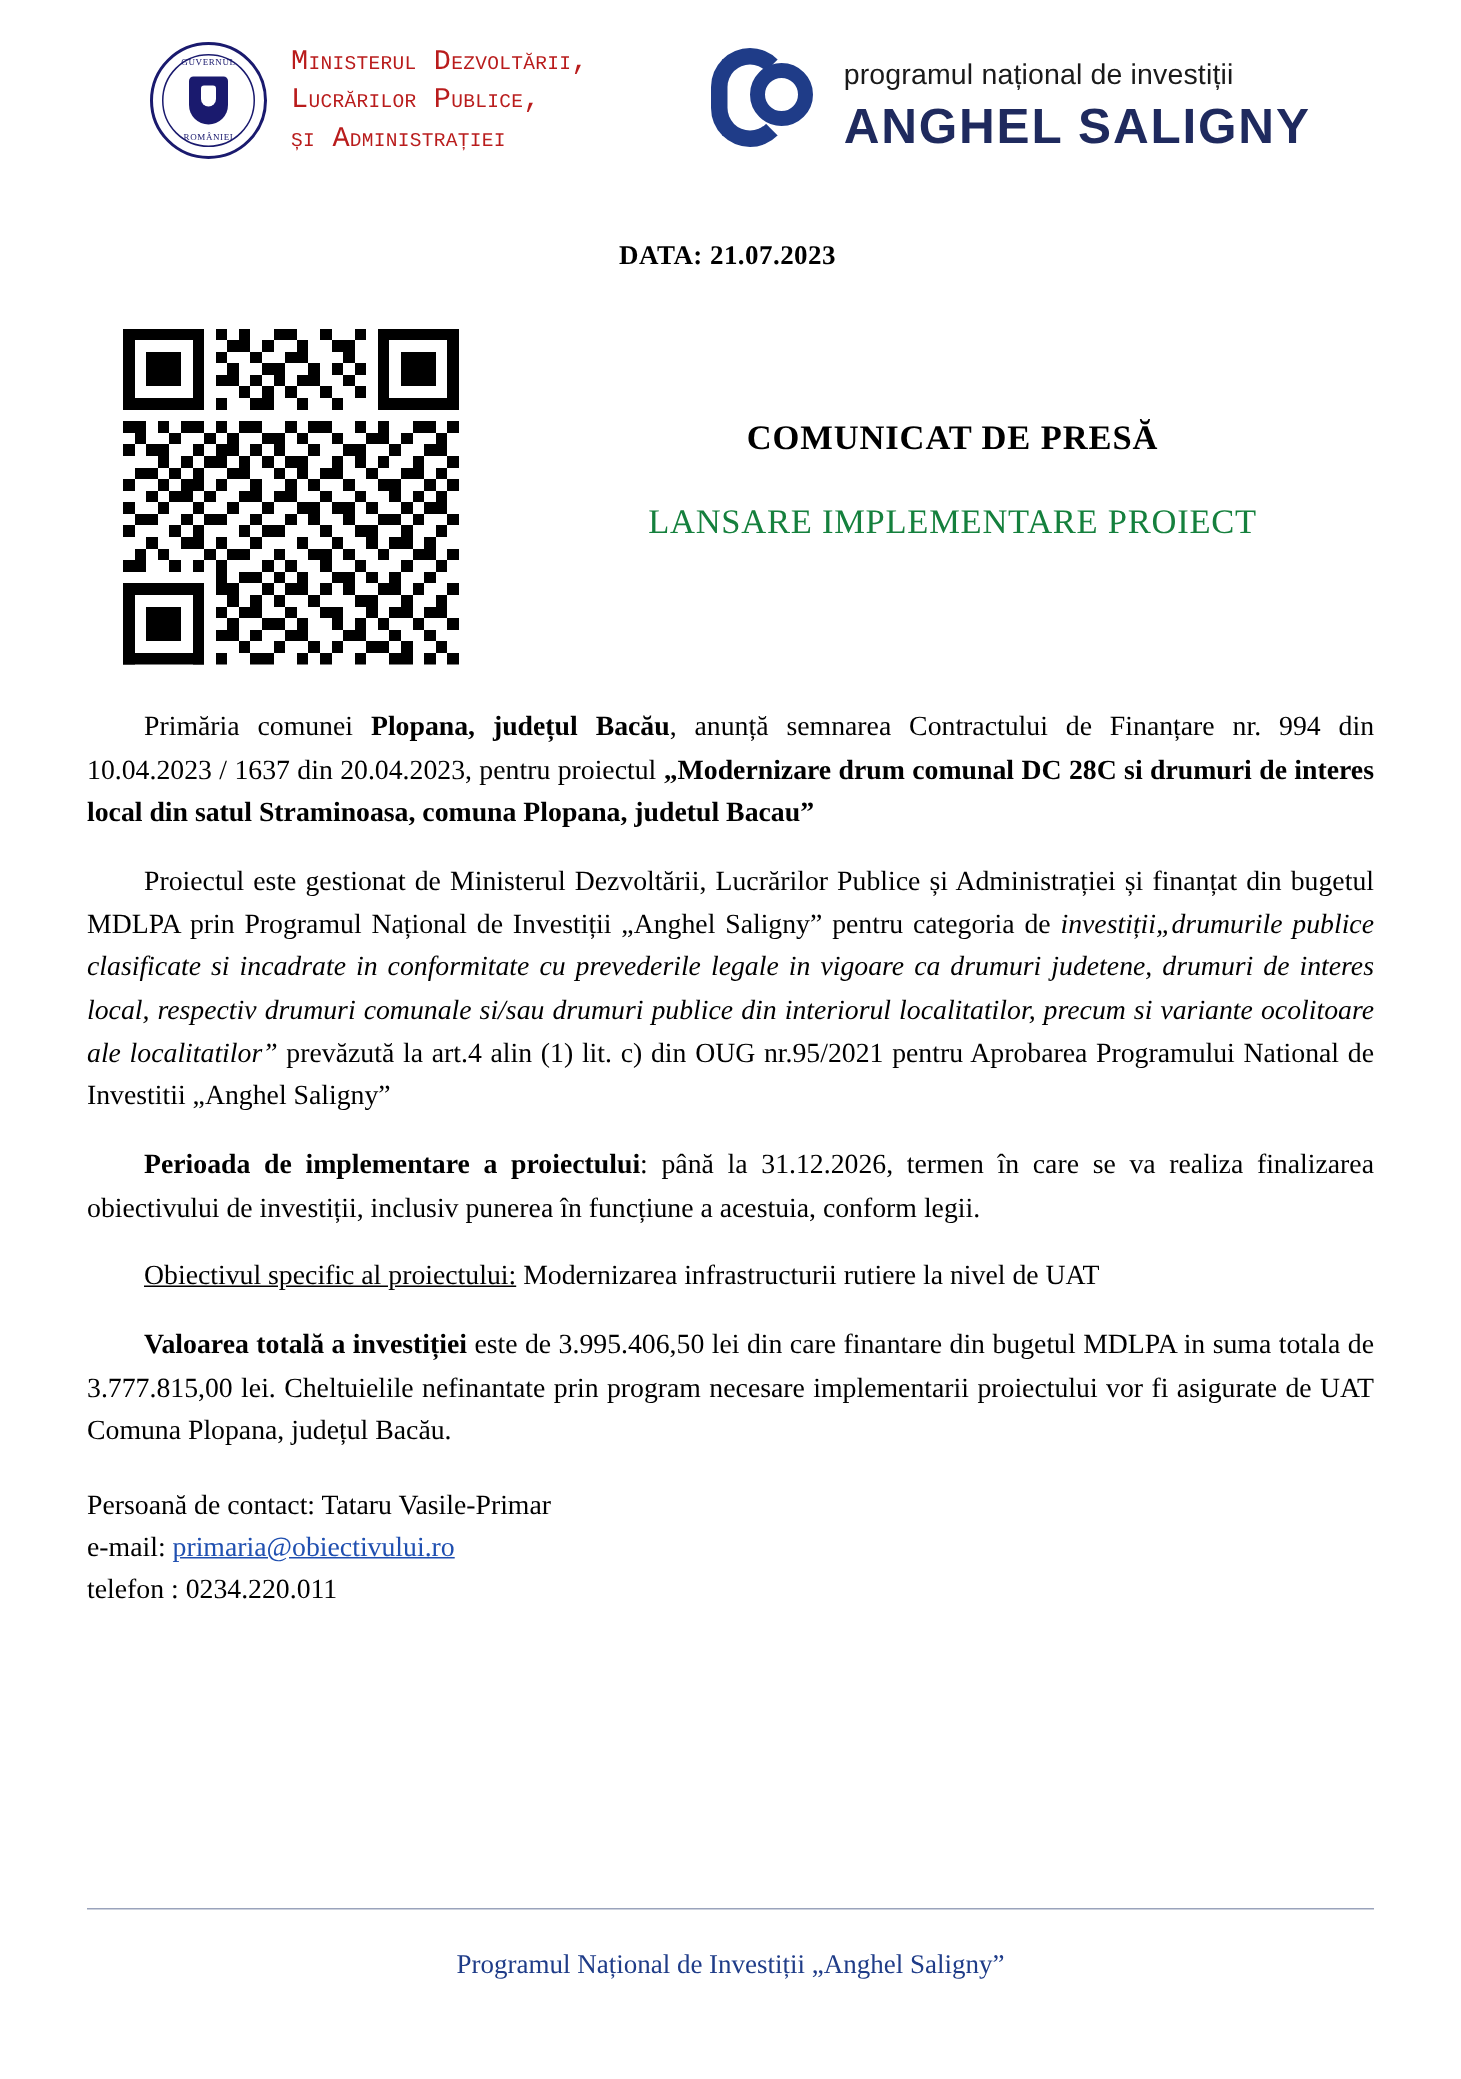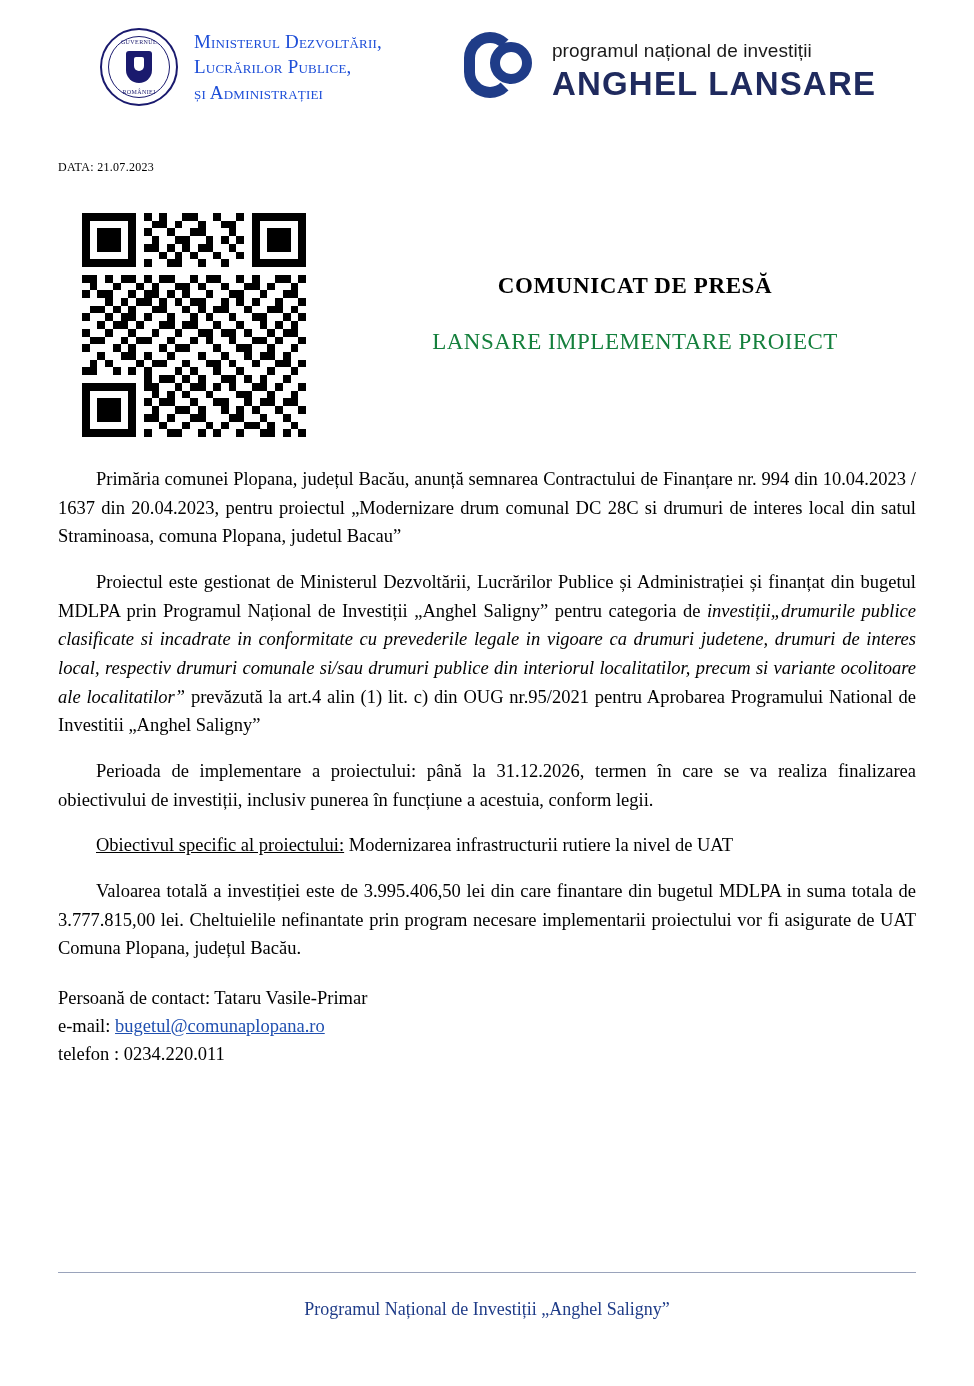--- a/index.html
+++ b/index.html
@@ -81,22 +81,22 @@
     font-size: 6px;
     letter-spacing: .4px;
     color: #1a1a6e;
     font-family: "Liberation Serif", serif;
   }
   .gov-seal .topword { top: 9px; }
   .gov-seal .botword { bottom: 9px; }
 
   .ministry-name {
     margin-left: 16px;
-    font-family: Liberation Serif, serif;
-    color: #1d4ed8;
+    font-family: Liberation Mono, monospace;
+    color: #b91c1c;
     font-size: 19px;
     line-height: 1.32;
     letter-spacing: .2px;
     font-variant: small-caps;
     white-space: pre-line;
   }
 
   .as-block {
     display: flex;
     align-items: flex-end;
@@ -154,23 +154,23 @@
     font-family: "Liberation Sans", sans-serif;
     font-weight: bold;
     font-size: 33px;
     color: #1f2a5e;
     letter-spacing: 1.2px;
     line-height: 1.1;
     margin-top: 4px;
   }
 
   .date-line {
-    text-align: left;
-    font-weight: normal;
-    font-size: 12px;
+    text-align: center;
+    font-weight: bold;
+    font-size: 18px;
     margin-top: 32px;
     letter-spacing: .3px;
     padding-right: 4px;
   }
 
   
   .mid {
     display: flex;
     margin-top: 38px;
     align-items: flex-start;
@@ -207,21 +207,21 @@
   .body-text {
     margin-top: 28px;
     font-size: 18.5px;
     line-height: 1.55;
     text-align: justify;
   }
   .body-text p {
     margin: 0 0 17px 0;
     text-indent: 38px;
   }
-  b { font-weight: normal; }
+  b { font-weight: bold; }
   i { font-style: italic; }
   u { text-decoration: underline; }
 
   
   .contact-row {
     display: flex;
     justify-content: space-between;
     margin-top: 22px;
     font-size: 18.5px;
     line-height: 1.5;
@@ -275,21 +275,21 @@
     </div>
 
     <div class="as-block">
       <div class="as-logo">
         <div class="s-shape"></div>
         <div class="c-shape"></div>
         <div class="dot"></div>
       </div>
       <div class="as-text">
         <div class="sub">programul național de investiții</div>
-        <div class="main">ANGHEL LANSARE</div>
+        <div class="main">ANGHEL SALIGNY</div>
       </div>
     </div>
   </div>
 
   <div class="date-line">DATA: 21.07.2023</div>
 
   <div class="mid">
     <svg class="qr" viewBox="0 0 29 29" shape-rendering="crispEdges">
       <rect width="29" height="29" fill="#ffffff"></rect>
       <g fill="#000000">
@@ -549,21 +549,21 @@
 
 
     <p><u>Obiectivul specific  al  proiectului:</u><span>  Modernizarea infrastructurii rutiere la nivel de UAT</span></p>
 
     <p><b>Valoarea totală a investiției</b><span> este de 3.995.406,50 lei din care finantare din bugetul MDLPA in suma totala de 3.777.815,00 lei. Cheltuielile nefinantate prin program necesare implementarii proiectului vor fi asigurate de UAT Comuna Plopana, județul Bacău.</span></p>
   </div>
 
   <div class="contact-row">
     <div class="contact-left">
       <div>Persoană de contact: Tataru Vasile-Primar</div>
-      <div><span>e-mail: </span><a href="#">bugetul@comunaplopana.ro</a></div>
+      <div><span>e-mail: </span><a href="#">primaria@obiectivului.ro</a></div>
       <div>telefon : 0234.220.011</div>
     </div>
   </div>
 
   <div class="footer">
     <div class="rule"></div>
     <div class="ftext">Programul Național de Investiții „Anghel Saligny”</div>
   </div>
 
 </div>

